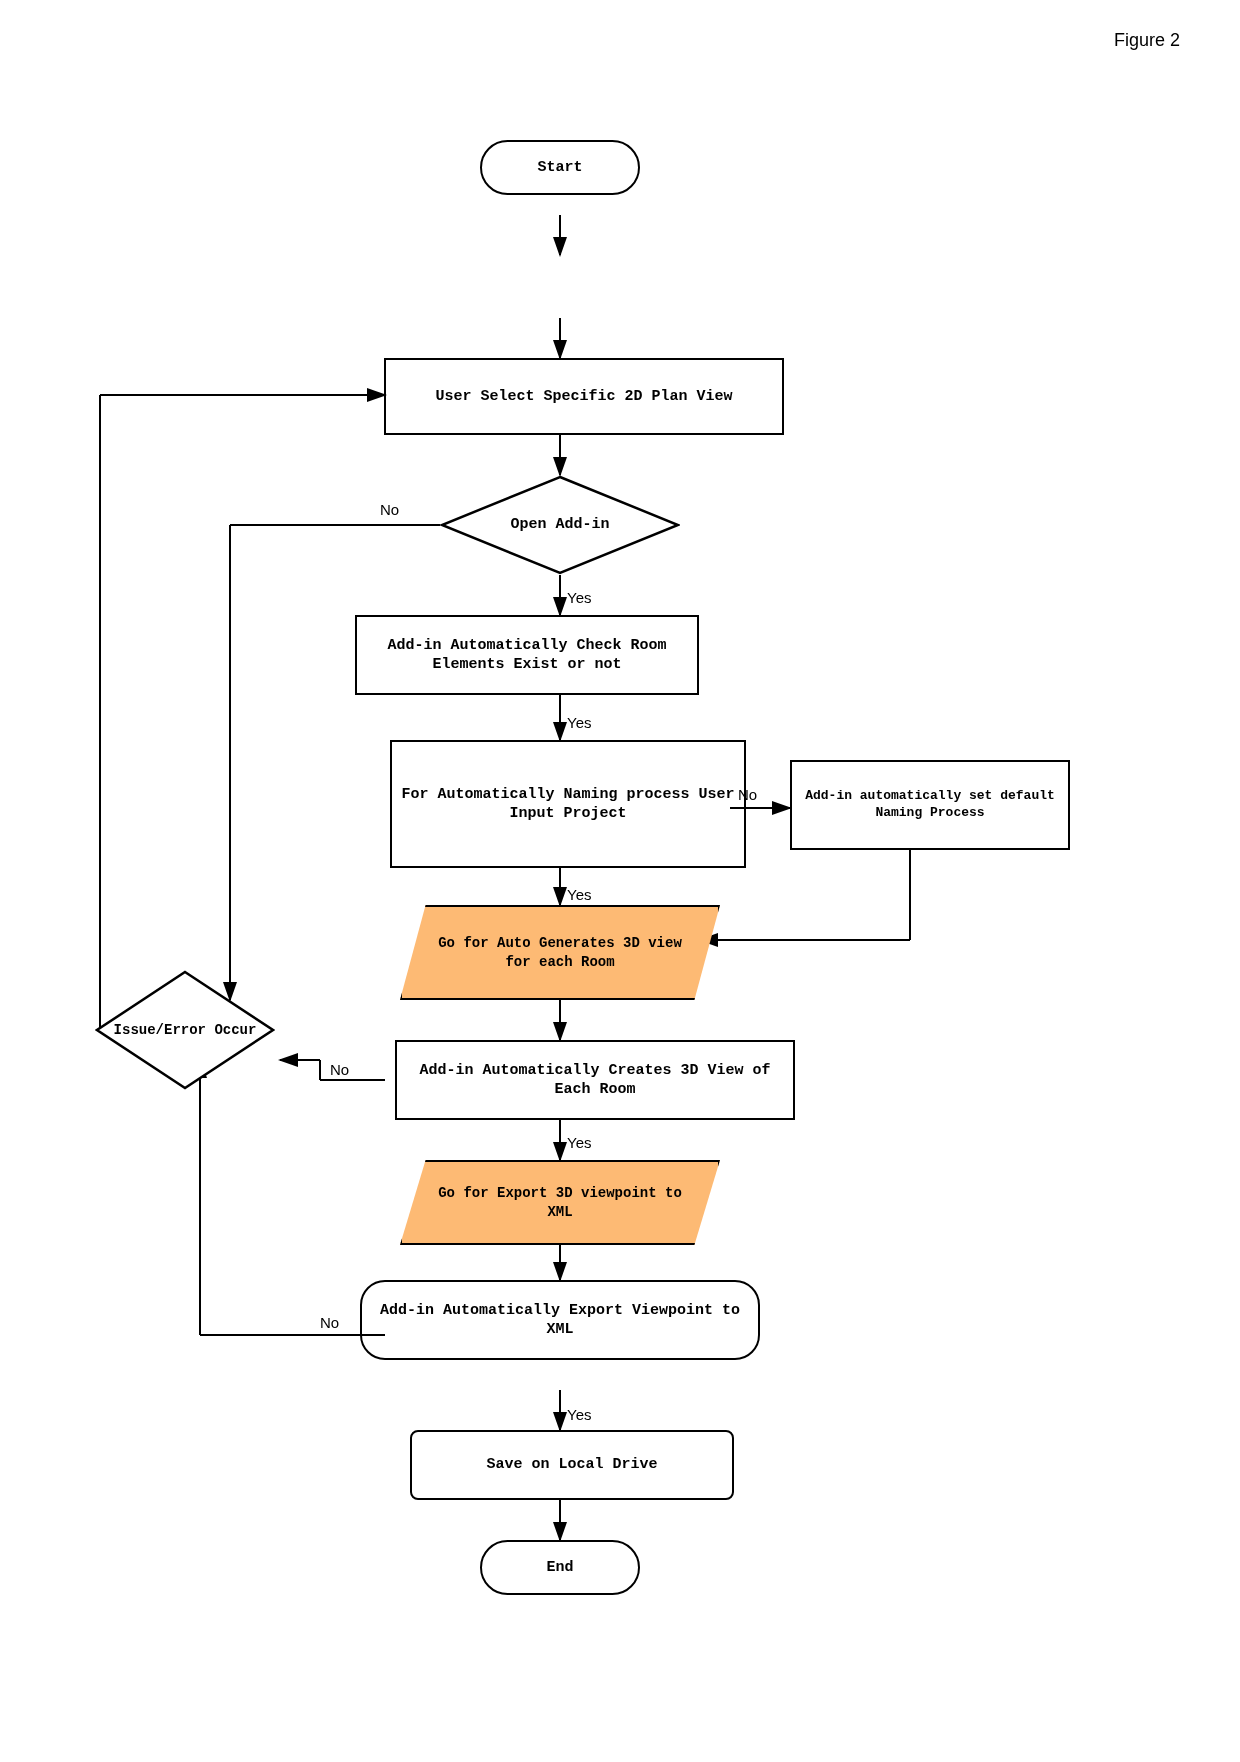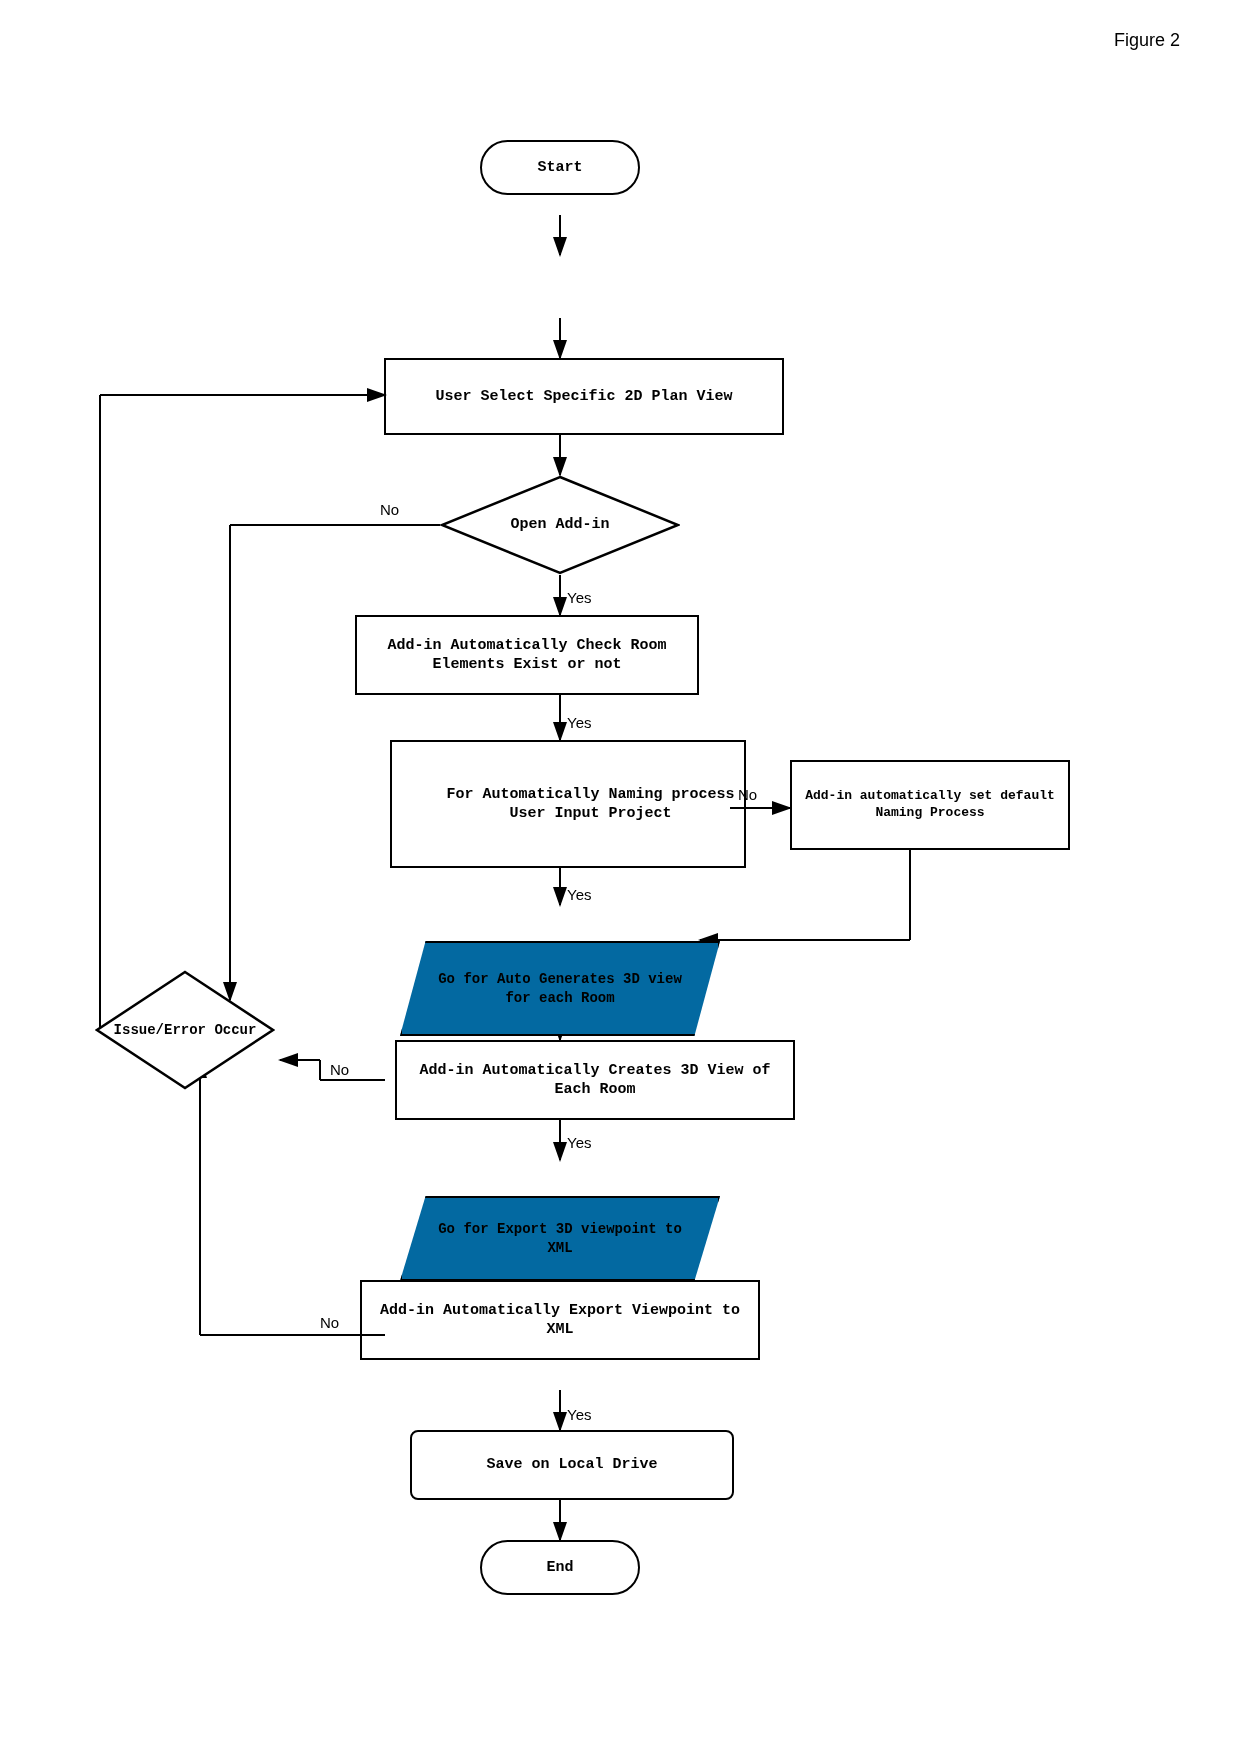--- a/index.html
+++ b/index.html
@@ -74,22 +74,21 @@
       font-family: 'Courier New', Courier, monospace;
       font-size: 15px;
       font-weight: bold;
       line-height: 1.3;
     }
 
     
     .predefined {
       border: 2.5px solid #000;
       clip-path: polygon(8% 0%, 100% 0%, 92% 100%, 0% 100%);
-      background: #0369a1;
-      margin-top: 36px;
+      background: #fdba74;
     }
 
     
     .arrows-svg {
       position: absolute;
       top: 0; left: 0;
       width: 100%;
       height: 100%;
       pointer-events: none;
     }
@@ -179,21 +178,21 @@
       <polygon points="120,2 238,50 120,98 2,50" fill="white" stroke="black" stroke-width="2.5"></polygon>
     </svg>
     <span class="decision-text">Open Add-in</span>
   </div>
 
   <div class="shape process" style="left:355px; top:555px; width:344px; height:80px;">
     <span>Add-in Automatically Check Room
 Elements Exist or not</span>
   </div>
 
-  <div class="shape process" style="left:390px; top:680px; width:356px; height:128px;padding-left:45px;">
+  <div class="shape process" style="left:390px; top:680px; width:356px; height:128px;">
     <span>For Automatically
 Naming process User
 Input Project</span>
   </div>
 
   <div class="shape process" style="left:790px; top:700px; width:280px; height:90px; font-size:13px;">
     <span>Add-in automatically set
 default Naming Process</span>
   </div>
 
@@ -213,21 +212,21 @@
   <div class="shape process" style="left:360px; top:980px; width:400px; height:80px;margin-left:35px;">
     <span>Add-in Automatically Creates 3D
 View of Each Room</span>
   </div>
 
   <div class="shape predefined" style="left:400px; top:1100px; width:320px; height:85px; font-size:14px;">
     <span style="padding: 0 30px;">Go for Export 3D
 viewpoint to XML</span>
   </div>
 
-  <div class="shape process" style="left:360px; top:1220px; width:400px; height:80px;">
+  <div class="shape process" style="left:360px; top:1220px; width:400px; height:80px;border-radius:25px;">
     <span>Add-in Automatically Export
 Viewpoint to XML</span>
   </div>
 
   <div class="shape process" style="left:410px; top:1370px; width:324px; height:70px; border-radius: 8px;">
     <span>Save on Local Drive</span>
   </div>
 
   <div class="shape terminal" style="left:480px; top:1480px; width:160px; height:55px;">
     <span>End</span>

